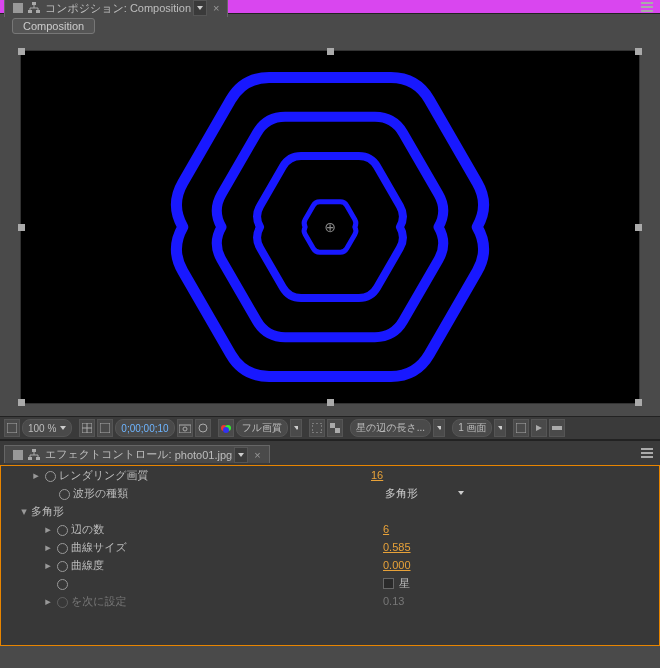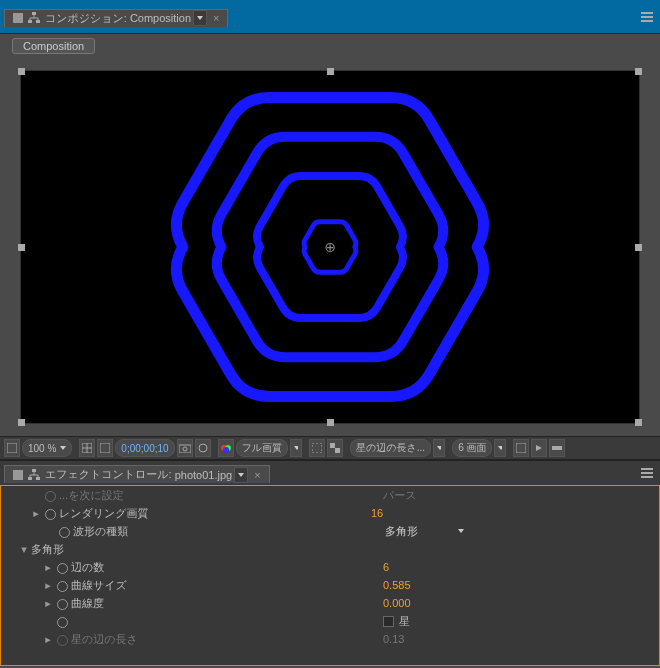--- a/index.html
+++ b/index.html
@@ -1,19 +1,19 @@
 <!DOCTYPE html>
 <html><head>
 <meta charset="utf-8">
 <style>
   * { box-sizing: border-box; margin: 0; padding: 0; font-family: "Hiragino Kaku Gothic Pro", "Meiryo", sans-serif; }
   body { width: 660px; height: 668px; background: #4a4a4a; color: #bdbdbd; font-size: 11px; overflow: hidden; }
   
   
-  .comp-panel-header { height: 34px; background: #0369a1; border-bottom: 1px solid #222; display: flex; align-items: center; padding: 0 4px; }
+  .comp-panel-header { height: 14px; background: #d946ef; border-bottom: 1px solid #222; display: flex; align-items: center; padding: 0 4px; }
   .tab { background: #4a4a4a; border: 1px solid #666; border-bottom: none; padding: 2px 8px; font-size: 11px; display: flex; align-items: center; height: 18px; margin-top: 2px; }
   .tab-icon { width: 10px; height: 10px; background: #999; margin-right: 4px; }
   .tab-tree-icon { width: 14px; height: 12px; margin-right: 4px; display: inline-flex; align-items: center; justify-content: center; }
   .dropdown-btn { width: 14px; height: 16px; background: #3a3a3a; border: 1px solid #555; margin-left: 2px; display: flex; align-items: center; justify-content: center; cursor: pointer; }
   .close-x { margin-left: 6px; cursor: pointer; color: #999; }
   .panel-menu { margin-left: auto; width: 18px; height: 16px; display: flex; align-items: center; justify-content: center; cursor: pointer; }
   
   .breadcrumb { height: 24px; background: #4a4a4a; display: flex; align-items: center; padding: 0 12px; }
   .breadcrumb-item { background: #555; border: 1px solid #777; border-radius: 3px; padding: 1px 10px; font-size: 11px; color: #ccc; cursor: pointer; }
   
@@ -39,21 +39,21 @@
   
   .fx-panel-header { height: 22px; background: #3a3a3a; border-top: 1px solid #222; display: flex; align-items: center; padding: 12px 4px; border-bottom: 1px solid #e88500; }
   .fx-breadcrumb { height: 18px; background: #383838; padding: 2px 8px; font-size: 10px; color: #aaa; }
   .fx-body { background: #383838; border: 1px solid #e88500; border-top: none; height: 180px; overflow: hidden; }
   .prop-row { display: flex; align-items: center; height: 18px; padding-left: 24px; font-size: 11px; color: #bdbdbd; }
   .prop-row.group { padding-left: 12px; }
   .prop-row .tw { width: 10px; display: inline-flex; align-items: center; justify-content: center; margin-right: 2px; color: #999; cursor: pointer; }
   .prop-row .sw { width: 12px; margin-right: 4px; display: inline-flex; align-items: center; justify-content: center; }
   .prop-label { flex: 0 0 340px; display: flex; align-items: center; }
   .prop-value { color: #e8a239; cursor: pointer; }
-  .prop-value.link { }
+  .prop-value.link { text-decoration: underline; }
   .prop-value.dim { color: #777; text-decoration: none; }
   .prop-value.dd { color: #ccc; display: inline-flex; align-items: center; }
   .prop-row.dim { color: #777; }
   .cb { width: 11px; height: 11px; border: 1px solid #666; background: #2a2a2a; margin-right: 5px; display: inline-block; }
   .stopwatch { width: 11px; height: 11px; display: inline-block; position: relative; }
   .stopwatch::before { content: ""; position: absolute; width: 9px; height: 9px; border: 1px solid #999; border-radius: 50%; top: 1px; left: 1px; }
   svg { display: block; }
 </style>
 </head>
 <body>
@@ -184,21 +184,21 @@
   <div class="tb-item tb-text">
       <span>星の辺の長さ...</span>
     </div>
   <div class="tb-item tb-drop">
       <svg width="6" height="4">
         <path d="M0 0 L6 0 L3 4 Z" fill="#ccc"></path>
       </svg>
     </div>
   <div class="tb-sep"></div>
   <div class="tb-item tb-text">
-      <span>6 画面</span>
+      <span>1 画面</span>
     </div>
   <div class="tb-item tb-drop">
       <svg width="6" height="4">
         <path d="M0 0 L6 0 L3 4 Z" fill="#ccc"></path>
       </svg>
     </div>
   <div class="tb-sep"></div>
   <div class="tb-item tb-icon">
       <svg width="10" height="10">
         <rect width="10" height="10" fill="none" stroke="#aaa"></rect>
@@ -240,29 +240,20 @@
     <svg width="12" height="10" viewBox="0 0 12 10">
         <rect x="0" y="0" width="12" height="2" fill="#aaa"></rect>
         <rect x="0" y="4" width="12" height="2" fill="#aaa"></rect>
         <rect x="0" y="8" width="12" height="2" fill="#aaa"></rect>
       </svg>
   </div>
 </div>
 
 <div class="fx-body">
 
-  <div class="prop-row dim" style="padding-left:42px">
-    <div class="prop-label">
-        <span class="sw">
-          <span class="stopwatch" style="opacity:.5"></span>
-        </span>
-        <span>...を次に設定</span>
-      </div>
-    <span class="prop-value dim">パース</span>
-  </div>
 
   <div class="prop-row" style="padding-left:30px">
     <div class="prop-label">
         <span class="tw">▸</span>
         <span class="sw">
           <span class="stopwatch"></span>
         </span>
         <span>レンダリング画質</span>
       </div>
     <span class="prop-value link">16</span>
@@ -334,18 +325,18 @@
     <span class="cb"></span>
       <span>星</span>
   </div>
 
   <div class="prop-row dim" style="padding-left:42px">
     <div class="prop-label">
         <span class="tw">▸</span>
         <span class="sw">
           <span class="stopwatch" style="opacity:.4"></span>
         </span>
-        <span>星の辺の長さ</span>
+        <span>を次に設定</span>
       </div>
     <span class="prop-value dim">0.13</span>
   </div>
 
 </div>
 
 </body></html>

